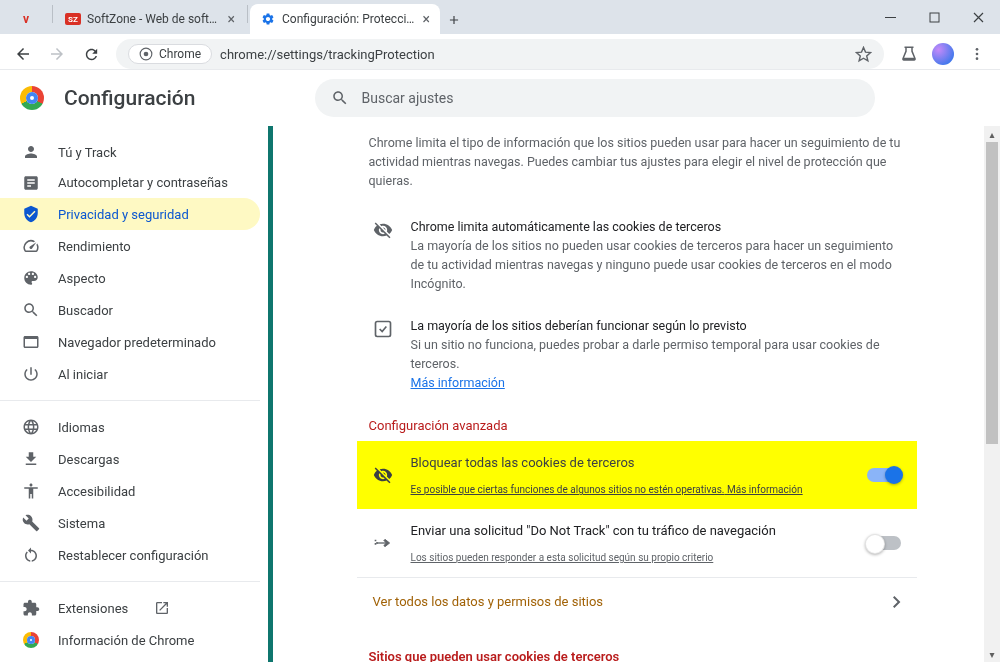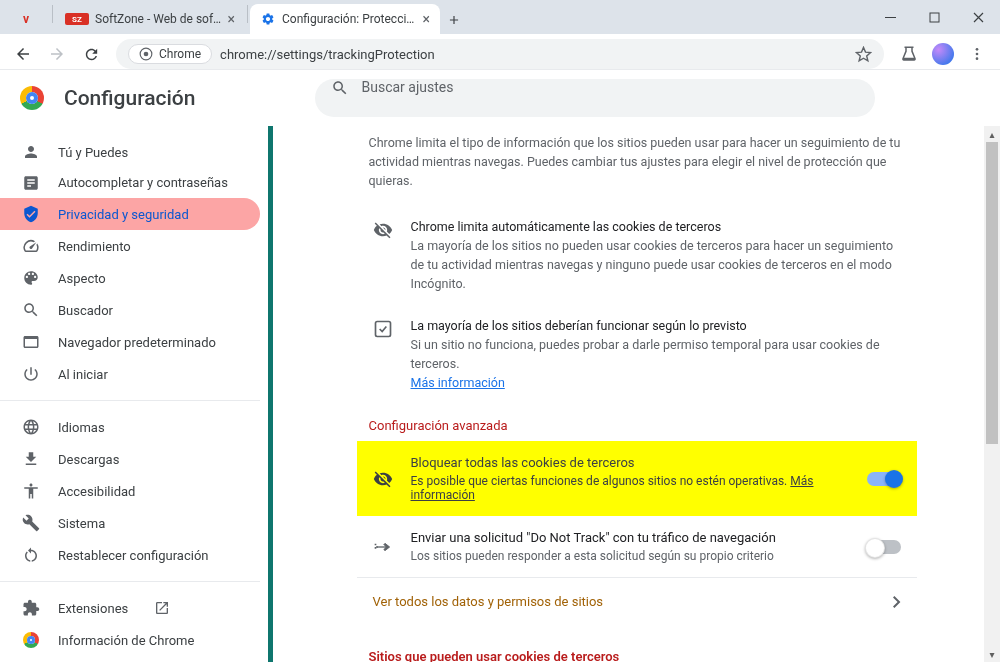--- a/index.html
+++ b/index.html
@@ -25,29 +25,29 @@
 .chrome-chip { display: flex; align-items: center; gap: 6px; padding: 2px 10px; border: 1px solid #dadce0; border-radius: 14px; font-size: 12px; background: #fff; cursor: pointer; }
 .chrome-chip svg { width: 14px; height: 14px; }
 .omni-actions { margin-left: auto; display: flex; gap: 14px; color: #5f6368; align-items:center; }
 .avatar { width: 22px; height: 22px; border-radius: 50%; background: radial-gradient(circle at 30% 30%, #c58af9, #1a73e8); }
 
 
 .settings-header { height: 56px; display: flex; align-items: center; padding: 0 20px; gap: 20px; }
 .chrome-logo { width: 24px; height: 24px; border-radius: 50%; background: conic-gradient(#ea4335 0 120deg, #34a853 120deg 240deg, #fbbc05 240deg 360deg); position: relative; }
 .chrome-logo::after { content: ""; position: absolute; inset: 6px; background: #fff; border-radius: 50%; box-shadow: inset 0 0 0 4px #4285f4; }
 .settings-title { font-size: 21px; color: #3c4043; font-weight: 500; }
-.search-pill { margin-left: 100px; flex: 0 0 560px; height: 38px; background: #f1f3f4; border-radius: 19px; display: flex; align-items: flex-start; padding: 0 16px; gap: 12px; color: #5f6368; font-size: 14px; }
+.search-pill { margin-left: 100px; flex: 0 0 560px; height: 38px; background: #f1f3f4; border-radius: 19px; display: flex; align-items: center; padding: 0 16px; gap: 12px; color: #5f6368; font-size: 14px; }
 
 
 .main { display: flex; height: calc(662px - 34px - 36px - 56px); }
 
 
 .sidebar { width: 268px; padding: 10px 8px 10px 10px; overflow-y: auto; }
 .sb-item { height: 32px; display: flex; align-items: center; gap: 18px; padding: 0 14px; border-radius: 0 16px 16px 0; font-size: 13px; color: #3c4043; cursor: pointer; margin-left: -10px; padding-left: 22px; }
-.sb-item.selected { background: #fca5a5; color: #0b57d0; }
+.sb-item.selected { background: #fef9c3; color: #0b57d0; }
 .sb-item .sb-icon { width: 18px; display: flex; justify-content: center; color: #5f6368; }
 .sb-item.selected .sb-icon { color: #0b57d0; }
 .sb-sep { height: 1px; background: #e8eaed; margin: 10px 0 10px -10px; }
 .ext-link-icon { margin-left: 8px; }
 
 
 .content-wrap { flex: 1; border-left: 5px solid #0f766e; position: relative; overflow: hidden; }
 .content-scroll { position: absolute; inset: 0; overflow-y: auto; padding: 0 0 30px; }
 .content-inner { width: 560px; margin: 0 auto; padding: 8px 0; }
 .intro { font-size: 12.5px; color: #5f6368; line-height: 1.5; padding: 0 12px 16px; }
@@ -55,21 +55,21 @@
 .row .row-icon { width: 20px; color: #5f6368; padding-top: 2px; flex-shrink:0; }
 .row .row-body { flex: 1; font-size: 12.5px; color: #5f6368; line-height: 1.5; }
 .row .row-body .dark { color: #202124; }
 .link { color: #1a73e8; text-decoration: underline; cursor: pointer; }
 .section-title { font-size: 13px; color: #b91c1c; padding: 14px 12px 8px; }
 
 .card-row { display: flex; align-items: center; padding: 14px 16px; gap: 18px; }
 .card-row .row-icon { width: 20px; color: #5f6368; flex-shrink: 0; }
 .card-row .row-body { flex: 1; }
 .card-row .row-title { font-size: 13px; color: #202124; }
-.card-row .row-sub { font-size: 12px; color: #5f6368; margin-top: 4px; }
+.card-row .row-sub { font-size: 10px; color: #5f6368; margin-top: 14px; text-decoration: underline; }
 .highlight { background: #ffff00; }
 .highlight .row-icon, .highlight .row-title, .highlight .row-sub, .highlight .link { color: #3c4043; }
 .highlight .link { text-decoration: underline; }
 
 .toggle { width: 34px; height: 14px; border-radius: 7px; position: relative; flex-shrink: 0; }
 .toggle::after { content: ""; position: absolute; width: 18px; height: 18px; border-radius: 50%; top: -2px; background: #fff; box-shadow: 0 1px 3px rgba(0,0,0,.3); border: 1px solid rgba(0,0,0,.1); }
 .toggle.on { background: #aecbfa; }
 .toggle.on::after { right: -2px; background: #1a73e8; border: none; }
 .toggle.off { background: #bdc1c6; }
 .toggle.off::after { left: -2px; }
@@ -90,21 +90,21 @@
 </style>
 </head>
 <body>
 
 <div class="titlebar">
   <div class="tab">
     <span class="favicon" style="color:#d93025;font-weight:bold;">v</span>
   </div>
   <div class="tab-sep"></div>
   <div class="tab">
-    <span class="favicon" style="background:#d93025;color:#fff;font-size:8px;font-weight:bold;border-radius:2px;width:24px;height:12px;display:flex;align-items:center;justify-content:center;">SZ</span>
+    <span class="favicon" style="background:#d93025;color:#fff;font-size:8px;font-weight:bold;border-radius:2px;width:16px;height:12px;display:flex;align-items:center;justify-content:center;">SZ</span>
     <span class="label">SoftZone - Web de software de</span>
     <span class="close">×</span>
   </div>
   <div class="tab-sep"></div>
   <div class="tab active">
     <span class="favicon">
       <svg width="14" height="14" viewBox="0 0 24 24" fill="#1a73e8">
           <path d="M19.14 12.94c.04-.3.06-.61.06-.94s-.02-.64-.07-.94l2.03-1.58c.18-.14.23-.41.12-.61l-1.92-3.32c-.12-.21-.37-.29-.59-.22l-2.39.96c-.5-.38-1.03-.7-1.62-.94l-.36-2.54c-.04-.24-.24-.41-.48-.41h-3.84c-.24 0-.44.17-.47.41l-.36 2.54c-.59.24-1.13.57-1.62.94l-2.39-.96c-.22-.08-.47 0-.59.22L2.74 8.87c-.12.21-.07.47.12.61l2.03 1.58c-.05.3-.07.63-.07.94s.02.64.07.94l-2.03 1.58c-.18.14-.23.41-.12.61l1.92 3.32c.12.21.37.29.59.22l2.39-.96c.5.38 1.03.7 1.62.94l.36 2.54c.04.24.24.41.48.41h3.84c.24 0 .44-.17.47-.41l.36-2.54c.59-.24 1.13-.56 1.62-.94l2.39.96c.22.08.47 0 .59-.22l1.92-3.32c.12-.21.07-.47-.12-.61l-2.01-1.58zM12 15.6c-1.98 0-3.6-1.62-3.6-3.6s1.62-3.6 3.6-3.6 3.6 1.62 3.6 3.6-1.62 3.6-3.6 3.6z"></path>
         </svg>
     </span>
@@ -198,21 +198,21 @@
 
 <div class="main">
 
   <div class="sidebar">
     <div class="sb-item">
       <span class="sb-icon">
           <svg width="18" height="18" viewBox="0 0 24 24" fill="currentColor">
             <path d="M12 12c2.21 0 4-1.79 4-4s-1.79-4-4-4-4 1.79-4 4 1.79 4 4 4zm0 2c-2.67 0-8 1.34-8 4v2h16v-2c0-2.66-5.33-4-8-4z"></path>
           </svg>
         </span>
-      <span>Tú y Puedes</span>
+      <span>Tú y Track</span>
     </div>
     <div class="sb-item" style="height:auto;padding-top:6px;padding-bottom:6px;">
       <span class="sb-icon">
           <svg width="18" height="18" viewBox="0 0 24 24" fill="currentColor">
             <path d="M19 3H5c-1.1 0-2 .9-2 2v14c0 1.1.9 2 2 2h14c1.1 0 2-.9 2-2V5c0-1.1-.9-2-2-2zm-7 14H7v-2h5v2zm5-4H7v-2h10v2zm0-4H7V7h10v2z"></path>
           </svg>
         </span>
       <span style="line-height:1.2;">Autocompletar y contraseñas</span>
     </div>
     <div class="sb-item selected">

